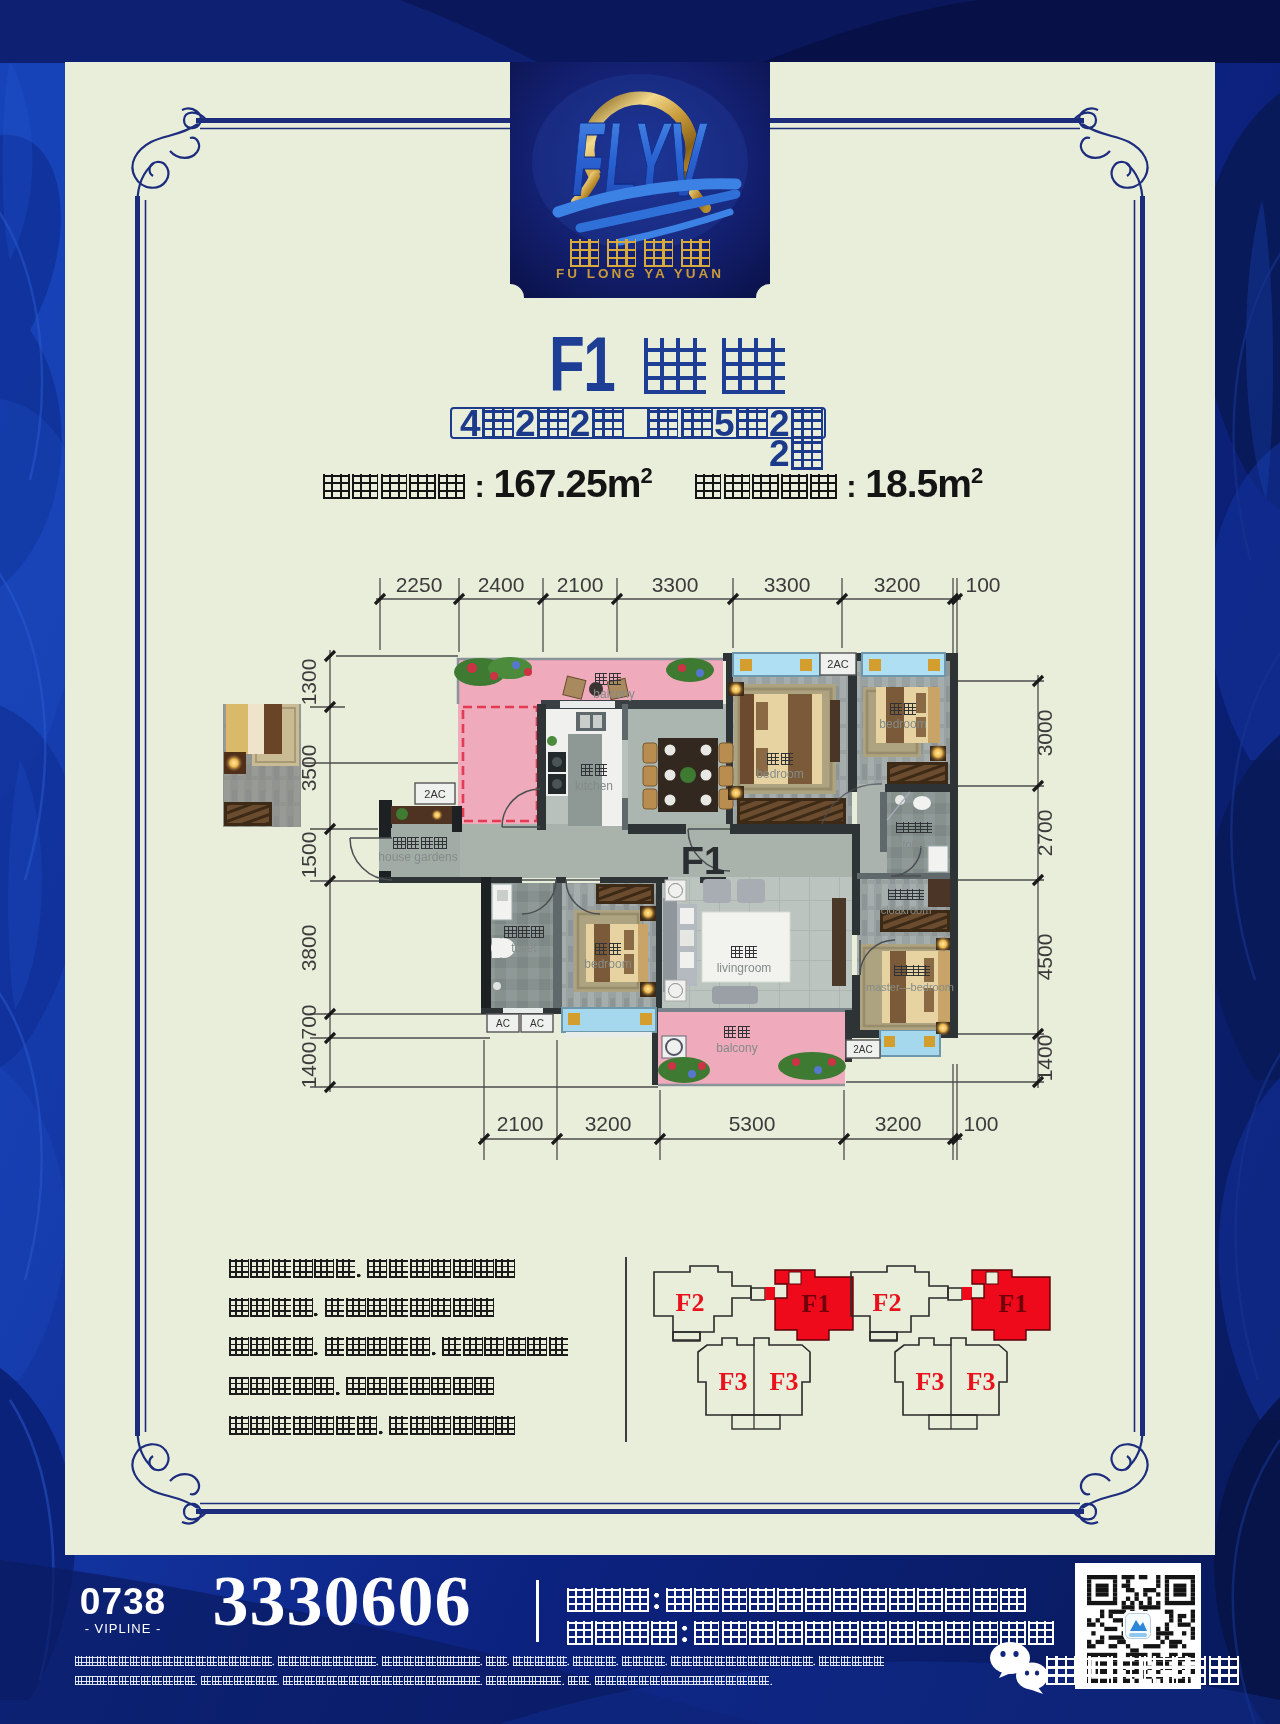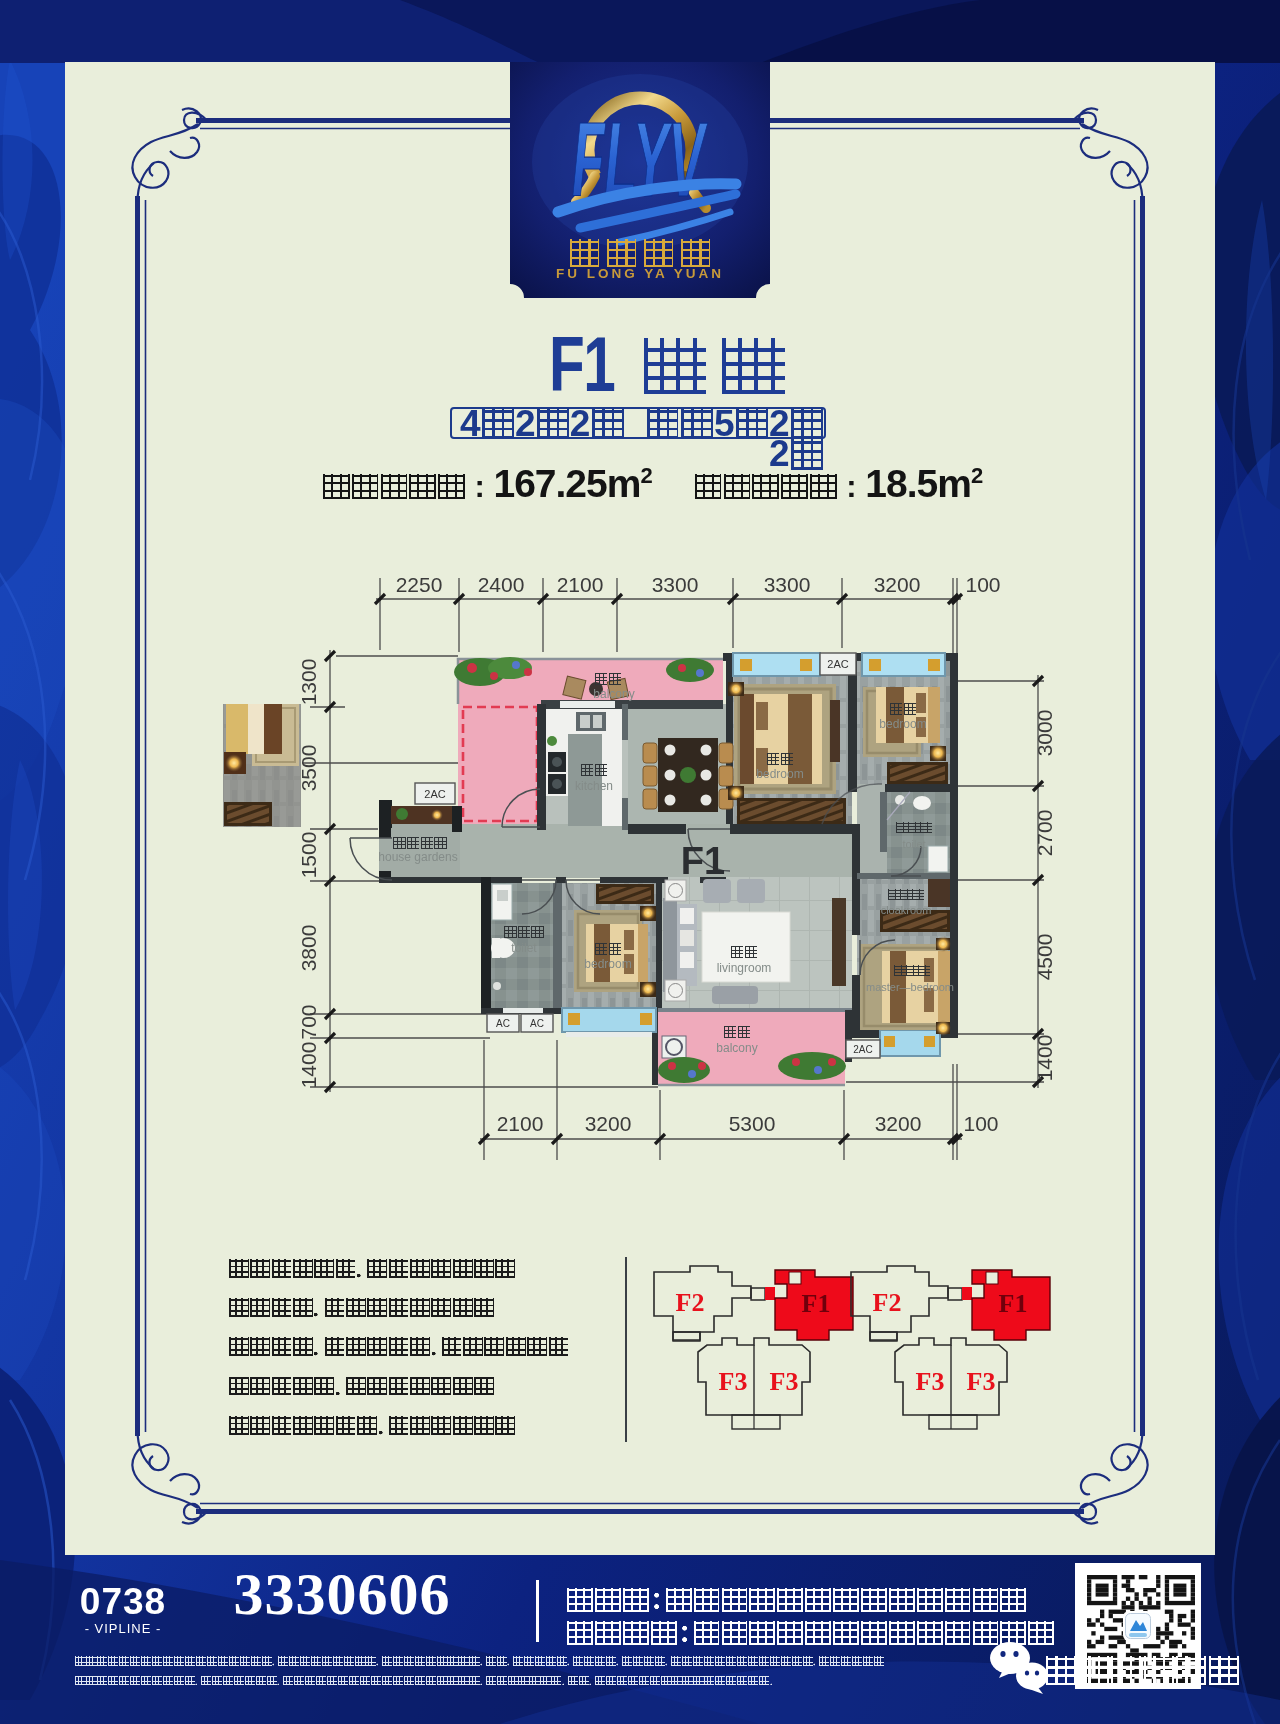--- a/index.html
+++ b/index.html
@@ -831,21 +831,21 @@
     <text x="784" y="1390" font-size="26" font-weight="bold" fill="#e8111c" text-anchor="middle">F3</text>
   </g>
   <use href="#siteg" transform="translate(197,0)"></use>
 </svg>
 
 <div class="abs" style="left:78px;top:1581px;width:90px;text-align:center;color:#fff;font-family:Liberation Sans, sans-serif;">
   <div style="font-size:37px;font-weight:bold;letter-spacing:1px;">0738</div>
   <div style="font-size:13px;letter-spacing:1px;margin-top:-2px;">- VIPLINE -</div>
 </div>
 
-<div class="abs" style="left:172px;top:1560px;width:340px;text-align:center;color:#fff;font-family:'Liberation Serif',serif;font-size:60px;font-weight:bold;letter-spacing:1px;">3330606</div>
+<div class="abs" style="left:172px;top:1560px;width:340px;text-align:center;color:#fff;font-family:'Liberation Serif',serif;font-size:72px;font-weight:bold;letter-spacing:1px;">3330606</div>
 
 <div class="abs" style="left:536px;top:1580px;width:3px;height:62px;background:#fff;"></div>
 
 <div class="abs" style="left:566px;top:1583px;color:#fff;font-size:30px;font-weight:bold;line-height:33px;">
   <div><i class="hz"></i><i class="hz"></i><i class="hz"></i><i class="co"></i><i class="hz"></i><i class="hz"></i><i class="hz"></i><i class="hz"></i><i class="hz"></i><i class="hz"></i><i class="hz"></i><i class="hz"></i><i class="hz"></i><i class="hz"></i><i class="hz"></i><i class="hz"></i><i class="hz"></i></div>
   <div><i class="hz"></i><i class="hz"></i><i class="hz"></i><i class="hz"></i><i class="co"></i><i class="hz"></i><i class="hz"></i><i class="hz"></i><i class="hz"></i><i class="hz"></i><i class="hz"></i><i class="hz"></i><i class="hz"></i><i class="hz"></i><i class="hz"></i><i class="hz"></i><i class="hz"></i><i class="hz"></i></div>
 </div>
 
 <div class="abs" style="left:75px;top:1652px;width:1000px;color:#dfe6f2;font-size:11.8px;line-height:19.5px;white-space:nowrap;">
   <div><i class="hz"></i><i class="hz"></i><i class="hz"></i><i class="hz"></i><i class="hz"></i><i class="hz"></i><i class="hz"></i><i class="hz"></i><i class="hz"></i><i class="hz"></i><i class="hz"></i><i class="hz"></i><i class="hz"></i><i class="hz"></i><i class="hz"></i><i class="hz"></i><i class="hz"></i><i class="hz"></i><i class="cm"></i><i class="hz"></i><i class="hz"></i><i class="hz"></i><i class="hz"></i><i class="hz"></i><i class="hz"></i><i class="hz"></i><i class="hz"></i><i class="hz"></i><i class="cm"></i><i class="hz"></i><i class="hz"></i><i class="hz"></i><i class="hz"></i><i class="hz"></i><i class="hz"></i><i class="hz"></i><i class="hz"></i><i class="hz"></i><i class="cm"></i><i class="hz"></i><i class="hz"></i><i class="cm"></i><i class="hz"></i><i class="hz"></i><i class="hz"></i><i class="hz"></i><i class="hz"></i><i class="cm"></i><i class="hz"></i><i class="hz"></i><i class="hz"></i><i class="hz"></i><i class="cm"></i><i class="hz"></i><i class="hz"></i><i class="hz"></i><i class="hz"></i><i class="cm"></i><i class="hz"></i><i class="hz"></i><i class="hz"></i><i class="hz"></i><i class="hz"></i><i class="hz"></i><i class="hz"></i><i class="hz"></i><i class="hz"></i><i class="hz"></i><i class="hz"></i><i class="hz"></i><i class="hz"></i><i class="cm"></i><i class="hz"></i><i class="hz"></i><i class="hz"></i><i class="hz"></i><i class="hz"></i><i class="hz"></i></div>

